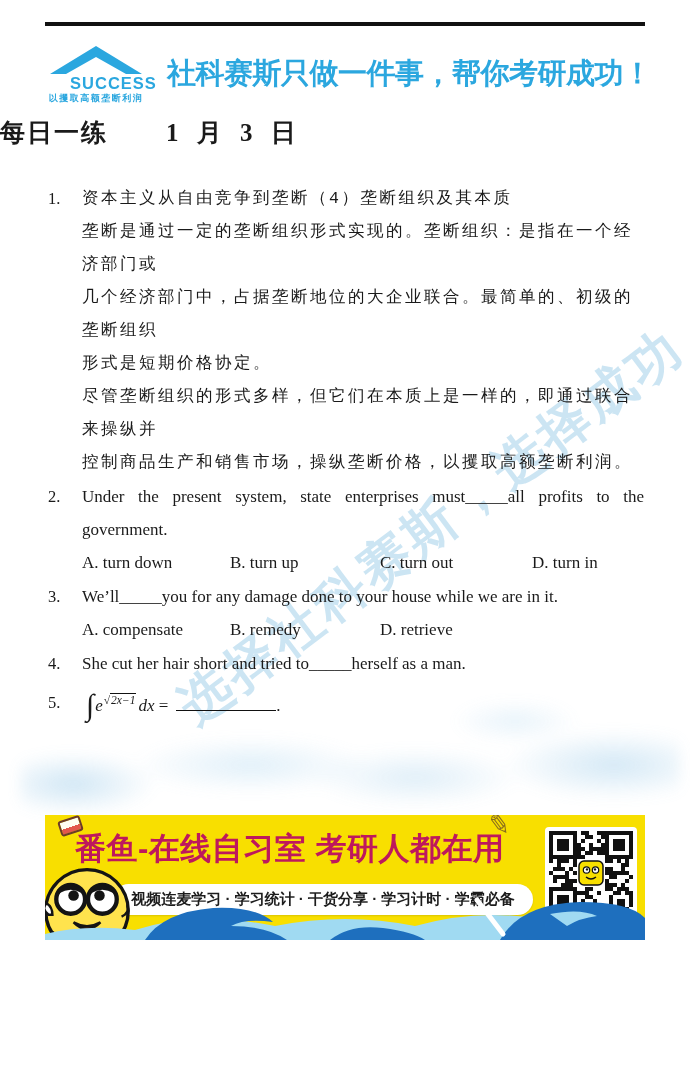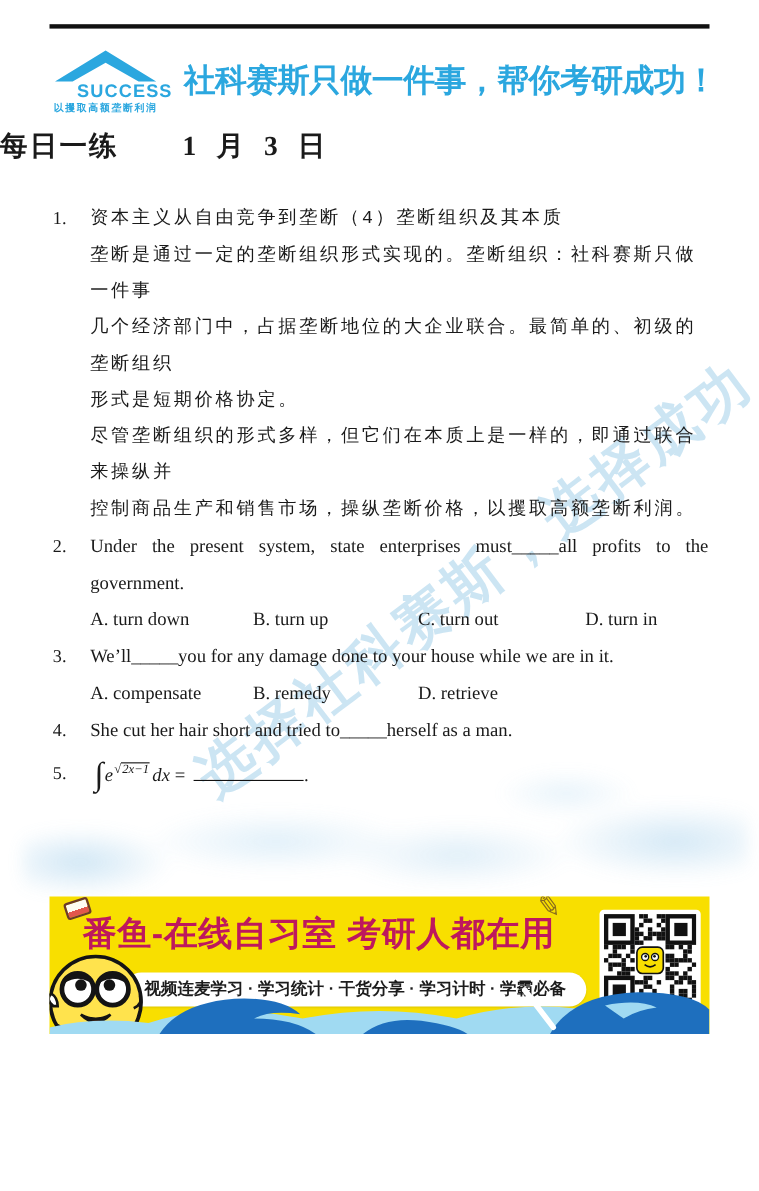--- a/index.html
+++ b/index.html
@@ -109,21 +109,21 @@
 
   <div class="watermark">选择社科赛斯，选择成功</div>
   <div class="clouds"></div>
 
   <div class="questions">
 
     <div class="q">
       <div class="q-num">1.</div>
       <div class="q-body cn">
         <div>资本主义从自由竞争到垄断（4）垄断组织及其本质</div>
-        <div>垄断是通过一定的垄断组织形式实现的。垄断组织：社科赛斯只做一件事</div>
+        <div>垄断是通过一定的垄断组织形式实现的。垄断组织：是指在一个经济部门或</div>
         <div>几个经济部门中，占据垄断地位的大企业联合。最简单的、初级的垄断组织</div>
         <div>形式是短期价格协定。</div>
         <div>尽管垄断组织的形式多样，但它们在本质上是一样的，即通过联合来操纵并</div>
         <div>控制商品生产和销售市场，操纵垄断价格，以攫取高额垄断利润。</div>
       </div>
     </div>
 
     <div class="q">
       <div class="q-num">2.</div>
       <div class="q-body">

